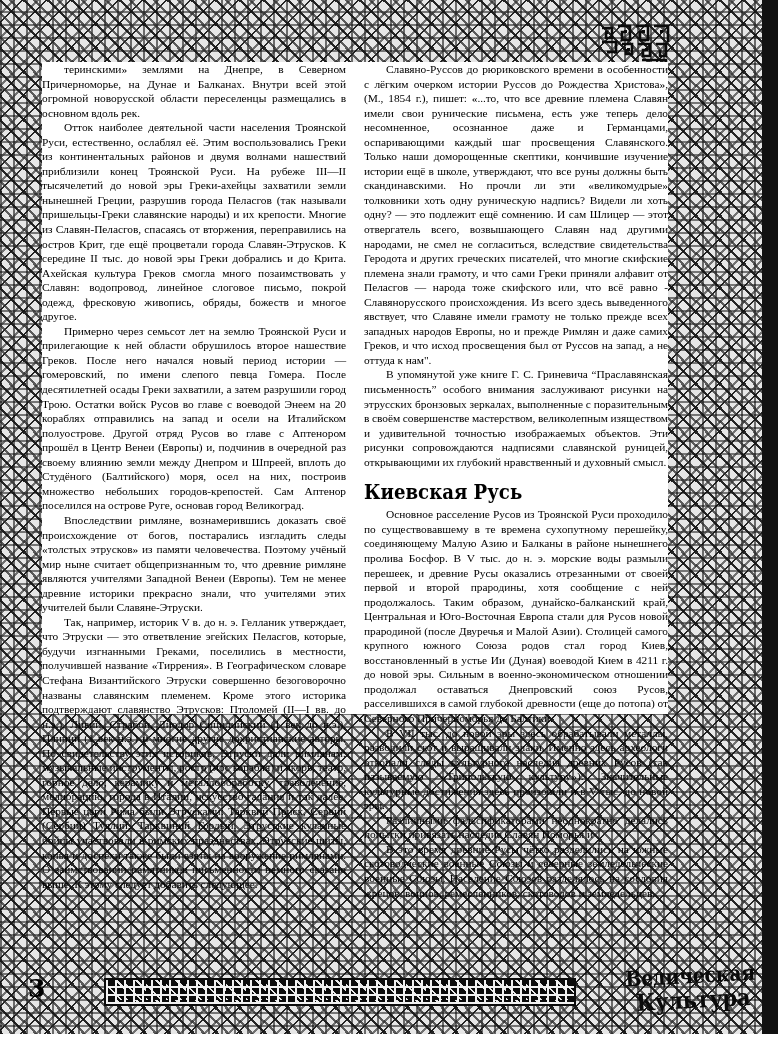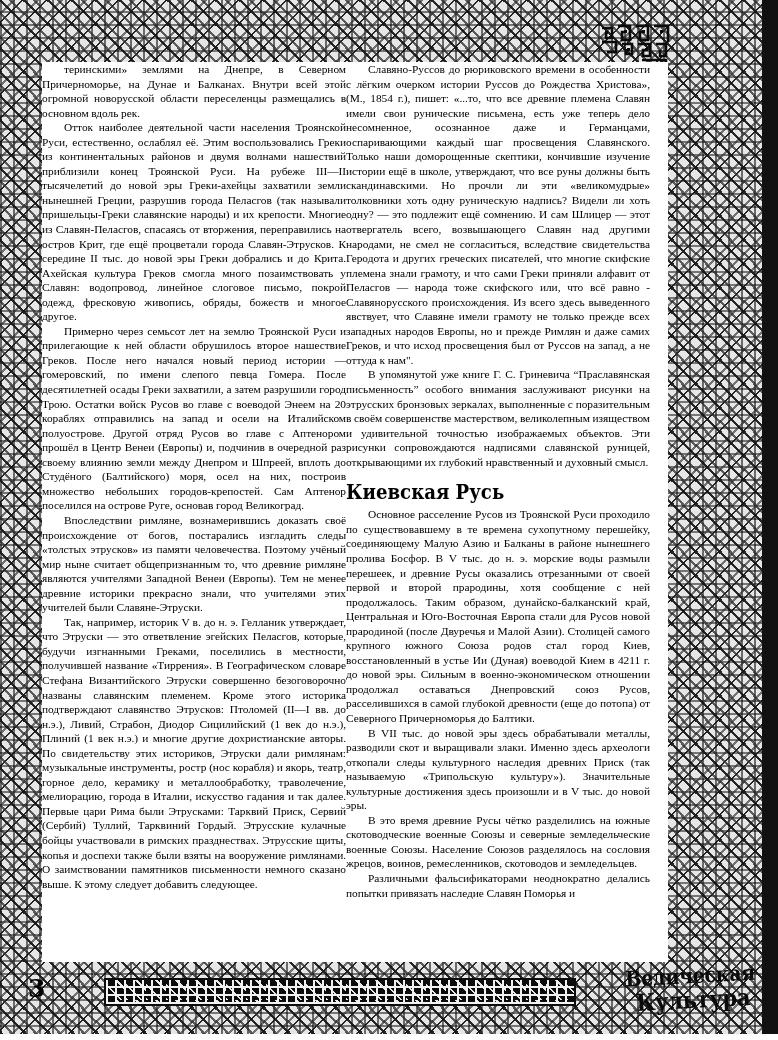--- a/index.html
+++ b/index.html
@@ -68,23 +68,24 @@
     width: 72px;
     height: 108px;
   }
 
   
   .text-block {
     position: absolute;
     left: 42px;
     top: 62px;
     width: 626px;
-    height: 900px;
+    height: 652px;
     background: #ffffff;
     display: flex;
+    gap: 18px;
   }
 
   .column {
     width: 304px;
     font-size: 11.4px;
     line-height: 14.55px;
     text-align: justify;
     color: #000;
     letter-spacing: -0.05px;
     word-spacing: -0.1px;
@@ -237,23 +238,23 @@
       <p>Примерно через семьсот лет на землю Троянской Руси и прилегающие к ней области обрушилось второе нашествие Греков. После него начался новый период истории — гомеровский, по имени слепого певца Гомера. После десятилетней осады Греки захватили, а затем разрушили город Трою. Остатки войск Русов во главе с воеводой Энеем на 20 кораблях отправились на запад и осели на Италийском полуострове. Другой отряд Русов во главе с Аптенором прошёл в Центр Венеи (Европы) и, подчинив в очередной раз своему влиянию земли между Днепром и Шпреей, вплоть до Студёного (Балтийского) моря, осел на них, построив множество небольших городов-крепостей. Сам Аптенор поселился на острове Руге, основав город Великоград.</p>
       <p>Впоследствии римляне, вознамерившись доказать своё происхождение от богов, постарались изгладить следы «толстых этрусков» из памяти человечества. Поэтому учёный мир ныне считает общепризнанным то, что древние римляне являются учителями Западной Венеи (Европы). Тем не менее древние историки прекрасно знали, что учителями этих учителей были Славяне-Этруски.</p>
       <p>Так, например, историк V в. до н. э. Гелланик утверждает, что Этруски — это ответвление эгейских Пеласгов, которые, будучи изгнанными Греками, поселились в местности, получившей название «Тиррения». В Географическом словаре Стефана Византийского Этруски совершенно безоговорочно названы славянским племенем. Кроме этого историка подтверждают славянство Этрусков: Птоломей (II—I вв. до н.э.), Ливий, Страбон, Диодор Сицилийский (1 век до н.э.), Плиний (1 век н.э.) и многие другие дохристианские авторы. По свидетельству этих историков, Этруски дали римлянам: музыкальные инструменты, ростр (нос корабля) и якорь, театр, горное дело, керамику и металлообработку, траволечение, мелиорацию, города в Италии, искусство гадания и так далее. Первые цари Рима были Этрусками: Тарквий Приск, Сервий (Сербий) Туллий, Тарквиний Гордый. Этрусские кулачные бойцы участвовали в римских празднествах. Этрусские щиты, копья и доспехи также были взяты на вооружение римлянами. О заимствовании памятников письменности немного сказано выше. К этому следует добавить следующее.</p>
     </div>
 
     <div class="column">
       <p>Славяно-Руссов до рюриковского времени в особенности с лёгким очерком истории Руссов до Рождества Христова», (М., 1854 г.), пишет: «...то, что все древние племена Славян имели свои рунические письмена, есть уже теперь дело несомненное, осознанное даже и Германцами, оспаривающими каждый шаг просвещения Славянского. Только наши  доморощенные скептики, кончившие изучение истории ещё в школе, утверждают, что все руны должны быть скандинавскими. Но прочли ли эти «великомудрые» толковники хоть одну руническую надпись? Видели ли хоть одну? — это подлежит ещё сомнению. И сам Шлицер — этот отвергатель всего, возвышающего Славян над другими народами, не смел не согласиться, вследствие свидетельства Геродота и других греческих писателей, что многие скифские племена знали грамоту, и что сами Греки приняли алфавит от Пеласгов — народа тоже скифского или, что всё равно - Славянорусского происхождения. Из всего здесь выведенного явствует, что Славяне имели грамоту не только прежде всех западных народов Европы, но и прежде Римлян и даже самих Греков, и что исход просвещения был от Руссов на запад, а не оттуда к нам".</p>
       <p>В упомянутой уже книге Г. С. Гриневича “Праславянская письменность” особого внимания заслуживают рисунки на этрусских бронзовых зеркалах, выполненные с поразительным в своём совершенстве мастерством, великолепным изяществом и удивительной точностью изображаемых объектов. Эти рисунки сопровождаются надписями славянской руницей, открывающими их глубокий нравственный и духовный смысл.</p>
       <h2 class="section-heading">Киевская Русь</h2>
       <p>Основное расселение Русов из Троянской Руси проходило по существовавшему в те времена сухопутному перешейку, соединяющему Малую Азию и Балканы в районе нынешнего пролива Босфор. В V тыс. до н. э. морские воды размыли перешеек, и древние Русы оказались отрезанными от своей первой и второй прародины, хотя сообщение с ней продолжалось. Таким образом, дунайско-балканский край, Центральная и Юго-Восточная Европа стали для Русов новой прародиной (после Двуречья и Малой Азии). Столицей самого крупного южного Союза родов стал город Киев, восстановленный в устье Ии (Дуная) воеводой Кием в 4211 г. до новой эры. Сильным в военно-экономическом отношении продолжал оставаться Днепровский союз Русов, расселившихся в самой глубокой древности (еще до потопа) от Северного Причерноморья до Балтики.</p>
-      <p>В VII тыс. до новой эры здесь обрабатывали металлы, разводили скот и выращивали злаки. Именно здесь археологи откопали следы культурного наследия древних Приск (так называемую «Трипольскую культуру»). Значительные культурные достижения здесь произошли и в V тыс. до новой эры.</p>
+      <p>В VII тыс. до новой эры здесь обрабатывали металлы, разводили скот и выращивали злаки. Именно здесь археологи откопали следы культурного наследия древних Русов (так называемую «Трипольскую культуру»). Значительные культурные достижения здесь произошли и в V тыс. до новой эры.</p>
+      <p>Различными фальсификаторами неоднократно делались попытки привязать наследие Славян Поморья и</p>
       <p>В это время древние Русы чётко разделились на южные скотоводческие военные Союзы и северные земледельческие военные Союзы. Население Союзов разделялось на сословия жрецов, воинов, ремесленников, скотоводов и земледельцев.</p>
-      <p>Различными фальсификаторами неоднократно делались попытки привязать наследие Славян Поморья и</p>
     </div>
 
   </div>
 
   <div class="footer">
     <div class="page-number">3</div>
 
     <div class="footer-bar">
       <div class="footer-bar-pattern"></div>
     </div>

